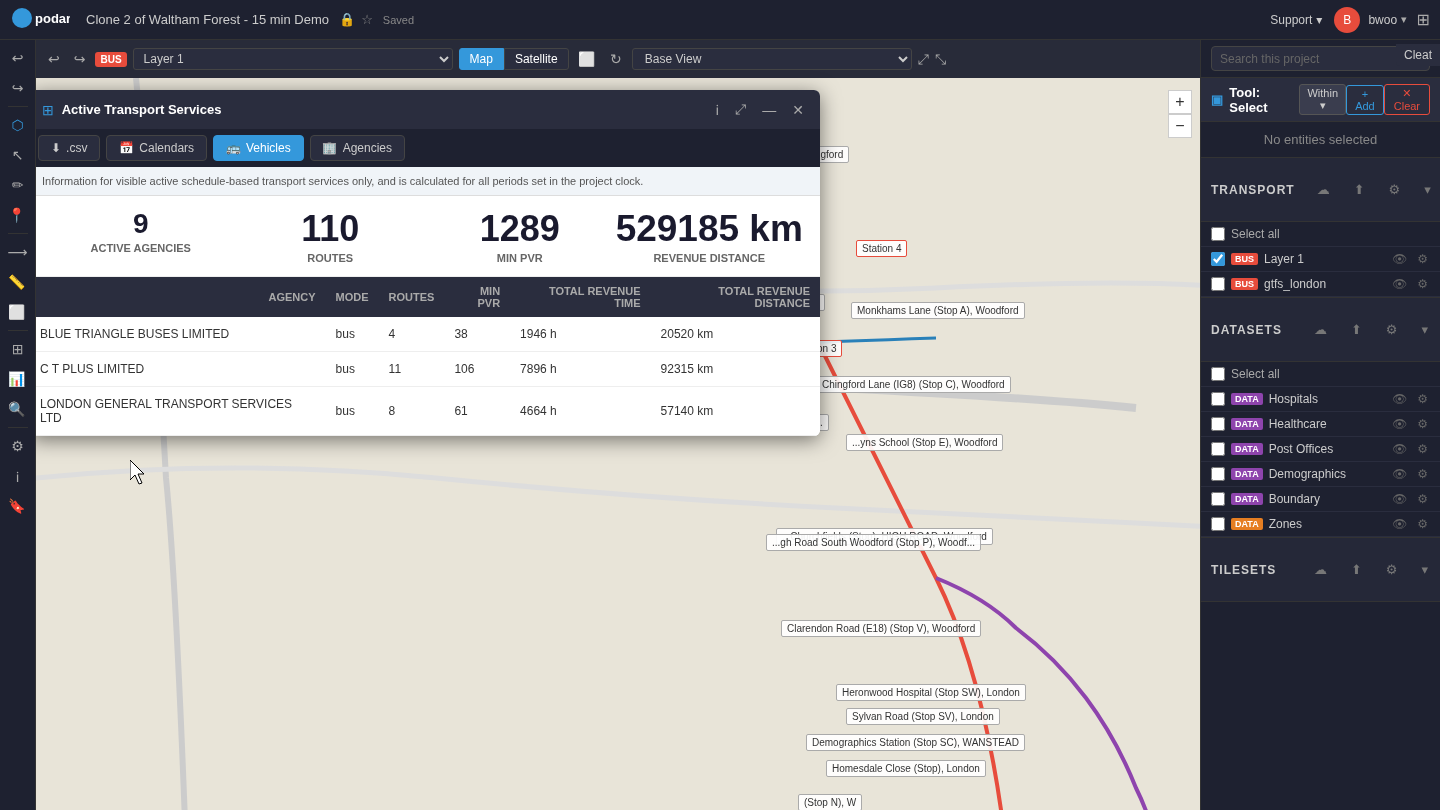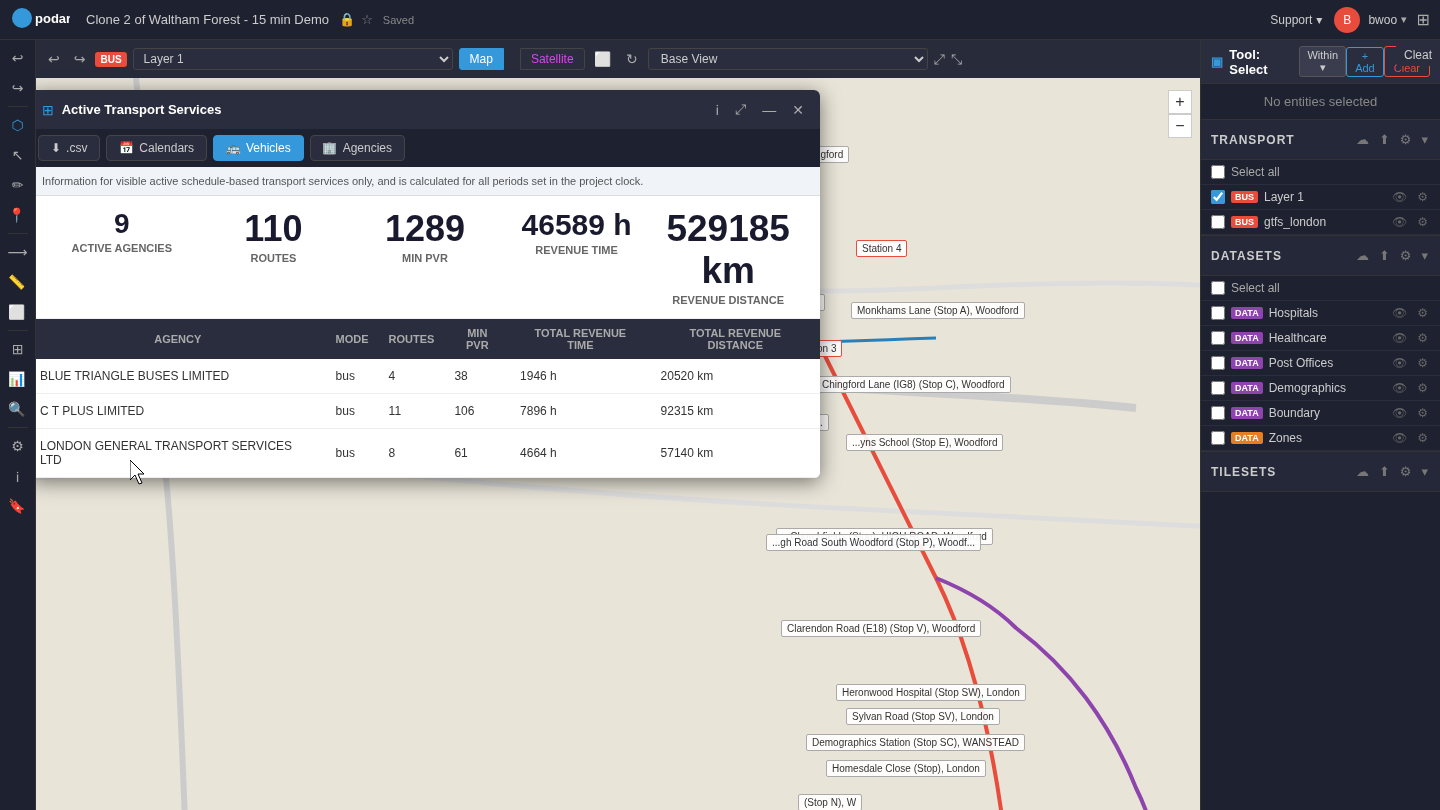--- a/index.html
+++ b/index.html
@@ -42,22 +42,22 @@
     }
 
     
     #map-toolbar {
       position: absolute; top: 0; left: 0; right: 0; height: 38px;
       background: rgba(30,33,48,0.95); display: flex; align-items: center; z-index: 20; padding: 0 8px; gap: 6px;
     }
     .undo-redo { background: transparent; border: none; color: #aaa; font-size: 14px; cursor: pointer; padding: 2px 4px; }
     .bus-tag { background: #e74c3c; color: #fff; font-size: 10px; font-weight: bold; padding: 2px 5px; border-radius: 3px; }
     #layer-select { background: #2a2d3e; border: 1px solid #444; color: #ccc; font-size: 12px; padding: 2px 6px; border-radius: 3px; flex: 1; max-width: 320px; }
-    .map-mode-group { display: flex; gap: 16px; }
-    .map-mode-btn { background: #2a2d3e; border: 1px solid #444; color: #d946ef; font-size: 12px; padding: 3px 10px; cursor: pointer; }
+    .map-mode-group { display: flex; gap: 0; }
+    .map-mode-btn { background: #2a2d3e; border: 1px solid #444; color: #ffffff; font-size: 12px; padding: 3px 10px; cursor: pointer; }
     .map-mode-btn.active { background: #3498db; color: #fff; border-color: #3498db; }
     .map-mode-btn:first-child { border-radius: 3px 0 0 3px; }
     .map-mode-btn:last-child { border-radius: 0 3px 3px 0; }
     .icon-btn-sm { background: transparent; border: none; color: #aaa; cursor: pointer; font-size: 14px; padding: 2px 4px; }
     #base-view-select { background: #2a2d3e; border: 1px solid #444; color: #ccc; font-size: 12px; padding: 2px 8px; border-radius: 3px; flex: 1; max-width: 280px; }
     .expand-btn { background: transparent; border: none; color: #aaa; cursor: pointer; font-size: 14px; }
 
     
     #map-svg { width: 100%; height: 100%; }
 
@@ -99,21 +99,21 @@
     #panel-info { background: #f0f4f8; color: #555; font-size: 11px; padding: 8px 12px; border-bottom: 1px solid #ddd; }
 
     #panel-stats { display: flex; gap: 0; padding: 12px 16px; background: #fff; border-bottom: 1px solid #eee; }
     .stat-item { flex: 1; text-align: center; }
     .stat-value { font-size: 36px; font-weight: 700; color: #1a1a2e; }
     .stat-label { font-size: 11px; font-weight: 700; color: #666; margin-top: 2px; text-transform: uppercase; }
 
     #panel-table-container { background: #fff; max-height: 220px; overflow-y: auto; }
     #panel-table { width: 100%; border-collapse: collapse; font-size: 12px; }
     #panel-table thead tr { background: #2a2d3e; color: #aaa; }
-    #panel-table thead th { padding: 8px 10px; text-align: center; font-size: 11px; font-weight: 600; text-transform: uppercase; border: none; }
+    #panel-table thead th { padding: 8px 10px; text-align: right; font-size: 11px; font-weight: 600; text-transform: uppercase; border: none; }
     #panel-table tbody tr { border-bottom: 1px solid #eee; }
     #panel-table tbody td { padding: 10px 10px; color: #333; }
 
     
     #right-panel {
       position: absolute; top: 40px; right: 0; width: 240px; bottom: 0;
       background: #1e2130; z-index: 50; overflow-y: auto;
       border-left: 1px solid #333;
     }
 
@@ -124,22 +124,22 @@
     .tool-select-icon { color: #3498db; }
     .tool-options { display: flex; align-items: center; gap: 0; margin-left: auto; }
     .tool-opt-btn { background: #3a3d4e; border: 1px solid #555; color: #ccc; font-size: 11px; padding: 2px 6px; border-radius: 3px; cursor: pointer; }
     .tool-add-btn { background: transparent; border: 1px solid #3498db; color: #3498db; font-size: 11px; padding: 2px 6px; border-radius: 3px; cursor: pointer; }
     .tool-clear-btn { background: transparent; border: 1px solid #e74c3c; color: #e74c3c; font-size: 11px; padding: 2px 6px; border-radius: 3px; cursor: pointer; }
 
     #no-entities { color: #888; font-size: 13px; padding: 10px; text-align: center; }
 
     
     .section-header {
-      display: flex; align-items: center; padding: 12px 10px; background: #252838;
-      border-bottom: 1px solid #333; border-top: 1px solid #333; gap: 6px;
+      display: flex; align-items: center; padding: 24px 10px; background: #252838;
+      border-bottom: 1px solid #333; border-top: 1px solid #333; gap: 20px;
     }
     .section-title { font-size: 12px; font-weight: 700; color: #ccc; text-transform: uppercase; flex: 1; letter-spacing: 1px; }
     .section-icon-btn { background: transparent; border: none; color: #777; cursor: pointer; font-size: 13px; padding: 0 2px; }
 
     .layer-row {
       display: flex; align-items: center; padding: 5px 10px; border-bottom: 1px solid #2a2d3e;
       gap: 6px; cursor: pointer;
     }
     .layer-checkbox { width: 14px; height: 14px; accent-color: #3498db; }
     .layer-tag { font-size: 9px; font-weight: bold; padding: 1px 4px; border-radius: 2px; }
@@ -352,24 +352,20 @@
       <div class="stat-value" style="font-size:28px;">9</div>
       <div class="stat-label">ACTIVE AGENCIES</div>
     </div>
     <div class="stat-item">
       <div class="stat-value">110</div>
       <div class="stat-label">ROUTES</div>
     </div>
     <div class="stat-item">
       <div class="stat-value">1289</div>
       <div class="stat-label">MIN PVR</div>
-    </div>
-    <div class="stat-item">
-      <div class="stat-value" style="font-size:30px;">46589 h</div>
-      <div class="stat-label">REVENUE TIME</div>
     </div>
     <div class="stat-item">
       <div class="stat-value" style="font-size:37px;">529185 km</div>
       <div class="stat-label">REVENUE DISTANCE</div>
     </div>
   </div>
 
   <div id="panel-table-container" style="position:relative;">
     <table id="panel-table">
       <thead>
@@ -413,20 +409,26 @@
 </div>
 
 <div id="cursor">
   <svg width="24" height="28" viewBox="0 0 24 28">
     <polygon points="0,0 0,20 5,15 9,24 12,23 8,14 14,14" fill="white" stroke="black" stroke-width="1"></polygon>
   </svg>
 </div>
 
 <div id="right-panel">
 
+  <div id="search-area">
+    <div id="search-input-container">
+      <input id="search-input" type="text" placeholder="Search this project" style="">
+      <span class="search-icon">🔍</span>
+    </div>
+  </div>
 
   <div id="tool-select-header">
     <span class="tool-select-icon">▣</span>
     <span>Tool: Select</span>
     <div class="tool-options">
       <button class="tool-opt-btn">
         <span>Within</span>
         <span>▾</span>
       </button>
       <button class="tool-add-btn">+ Add</button>

